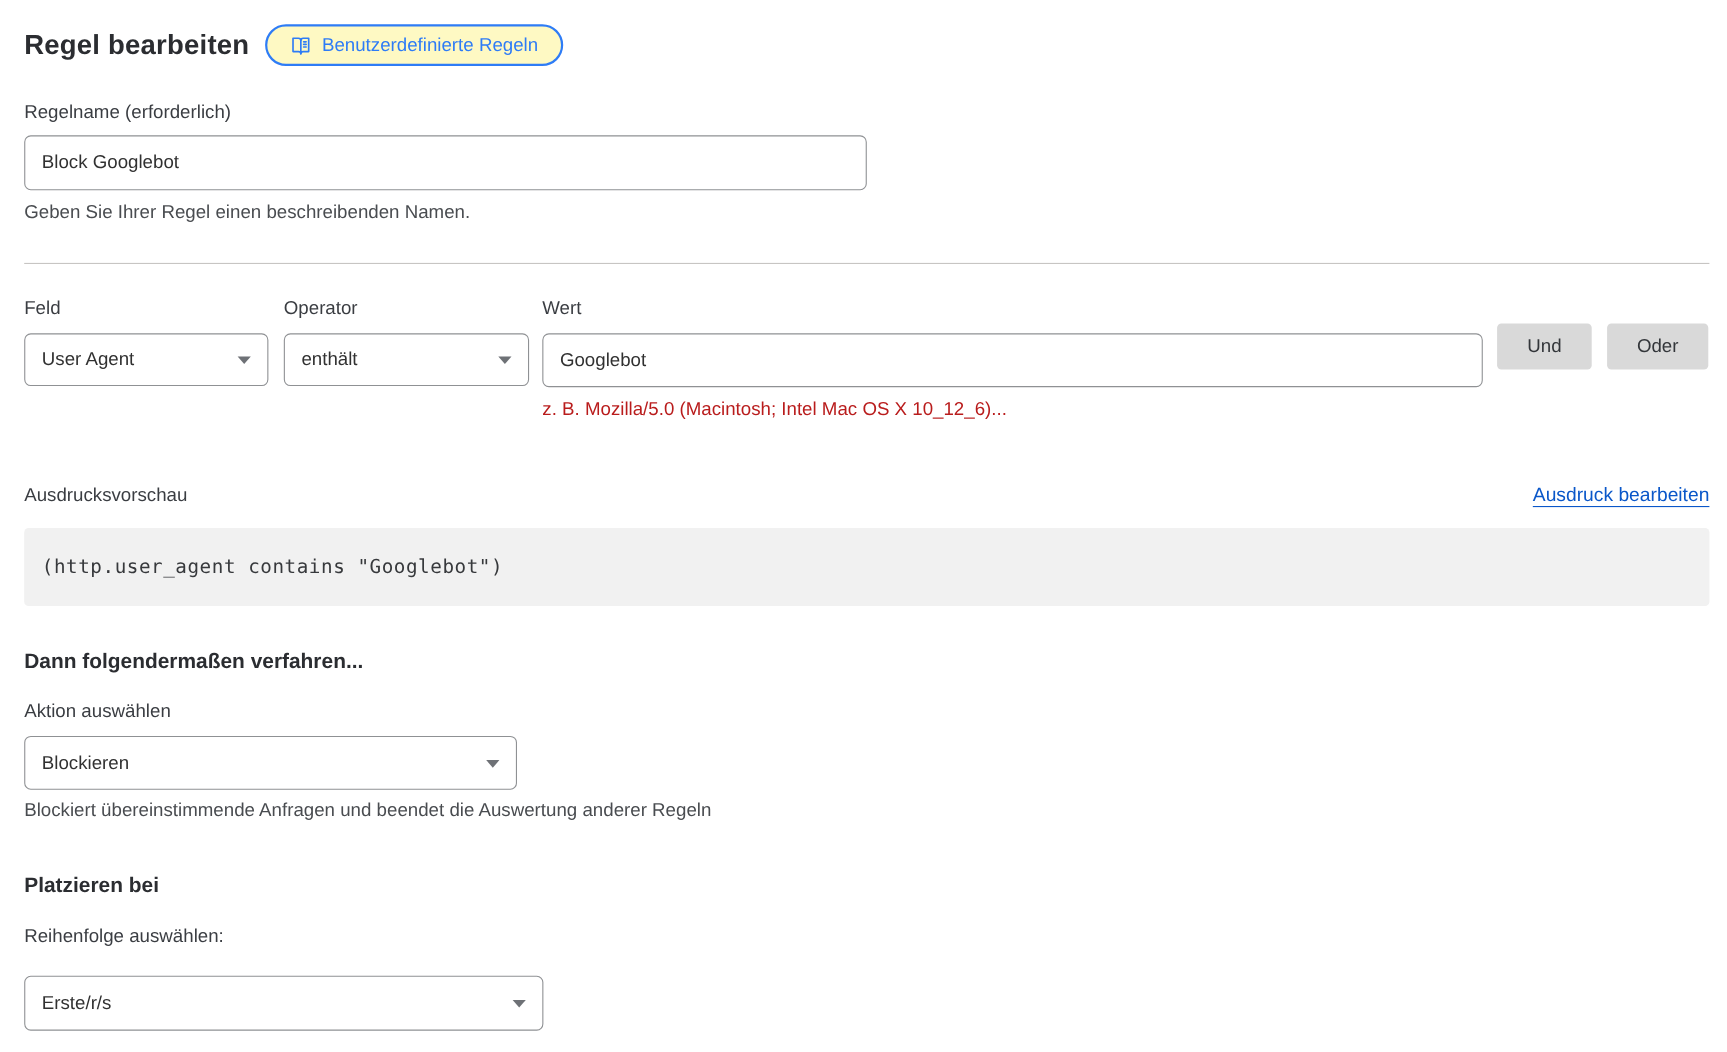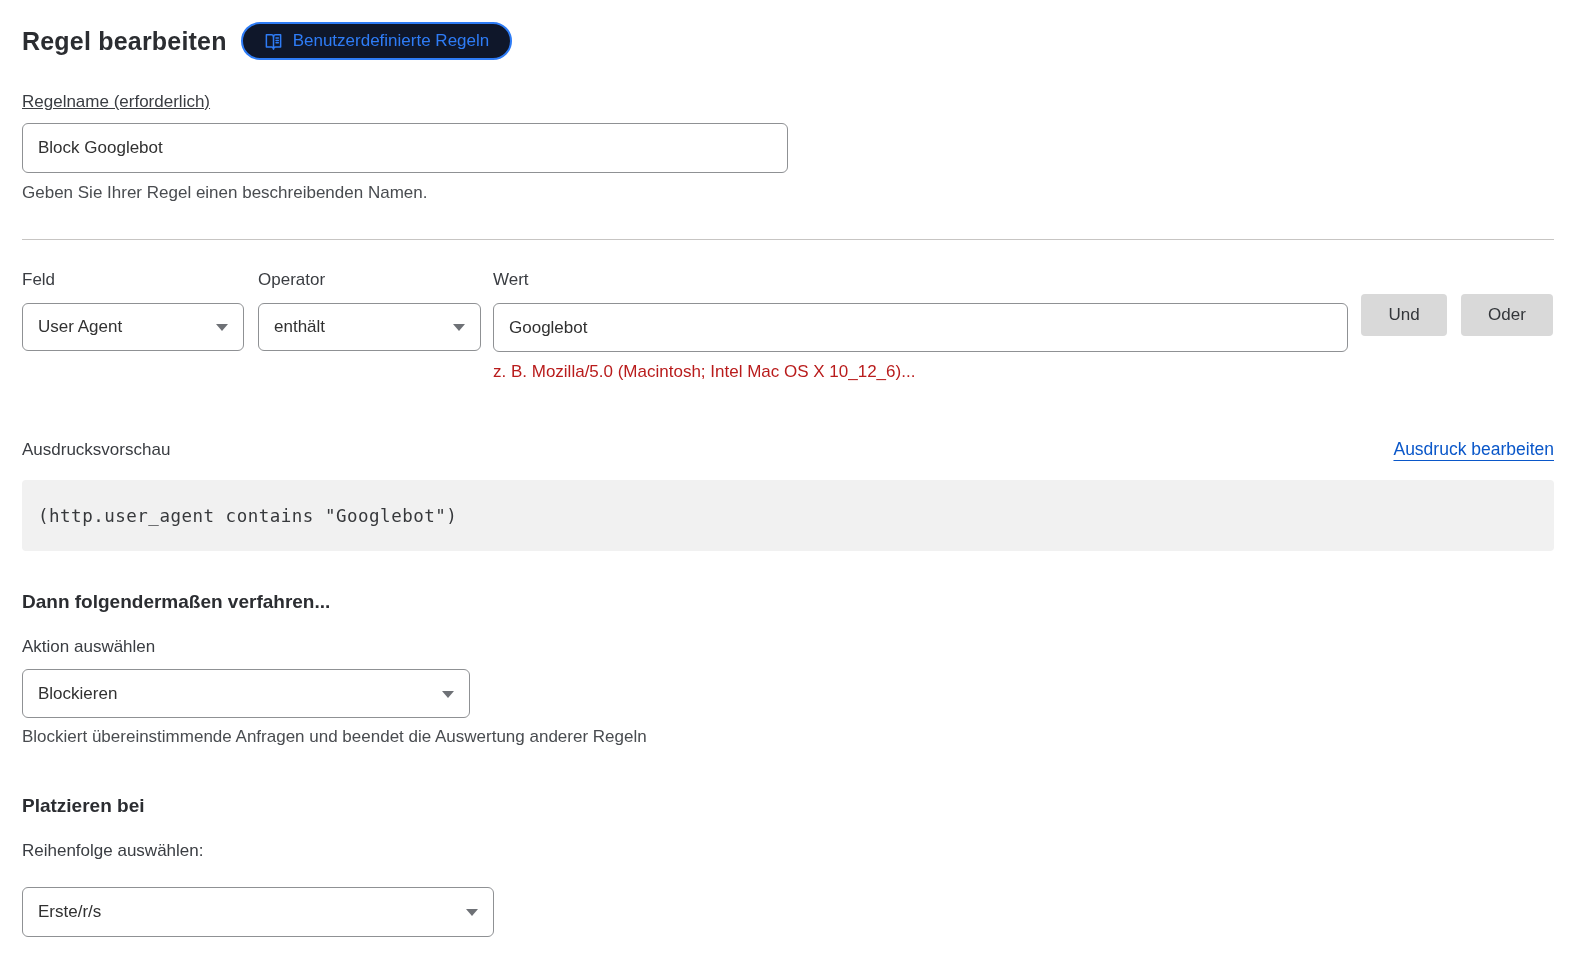--- a/index.html
+++ b/index.html
@@ -12,39 +12,39 @@
   }
   .container { padding: 22px 16px 0 22px; width: 1570px; }
 
   
   .header-row { display: flex; align-items: center; gap: 14px; height: 38px; }
   .page-title { font-size: 25px; font-weight: 700; color: #2b2d31; letter-spacing: 0.2px; }
   .docs-pill {
     display: inline-flex; align-items: center; gap: 10px;
     height: 38px; padding: 0 21px;
     border: 2px solid #2e7cf6; border-radius: 20px;
-    background: #0f172a; color: #2e7cf6;
+    background: #fef9c3; color: #2e7cf6;
     font-size: 17px; font-family: inherit; cursor: pointer;
   }
   .docs-pill svg { display: block; }
 
   
   .field-label { font-size: 17px; color: #3a3d42; line-height: 20px; display: block; }
   .help-text { font-size: 17px; color: #494c50; line-height: 20px; }
 
   
   .text-input {
     display: block; height: 50px; width: 766px;
     border: 1px solid #8f9194; border-radius: 6px;
     font-size: 17px; font-family: inherit; color: #313131;
     padding: 0 15px; background: #fff; outline: none;
   }
 
   .rule-name-section { margin-top: 32px; }
-  .rule-name-section .field-label { margin-bottom: 11px; text-decoration: underline; }
+  .rule-name-section .field-label { margin-bottom: 11px; }
   .rule-name-section .help-text { margin-top: 10px; }
 
   .divider { border: none; border-top: 1px solid #c7c5c3; margin: 36px 0 0 0; width: 1532px; }
 
   
   .condition-row { display: flex; align-items: flex-start; margin-top: 30px; }
   .cond-col .field-label { margin-bottom: 13px; }
   .select-box {
     position: relative; height: 48px;
     border: 1px solid #8f9194; border-radius: 6px; background: #fff;

